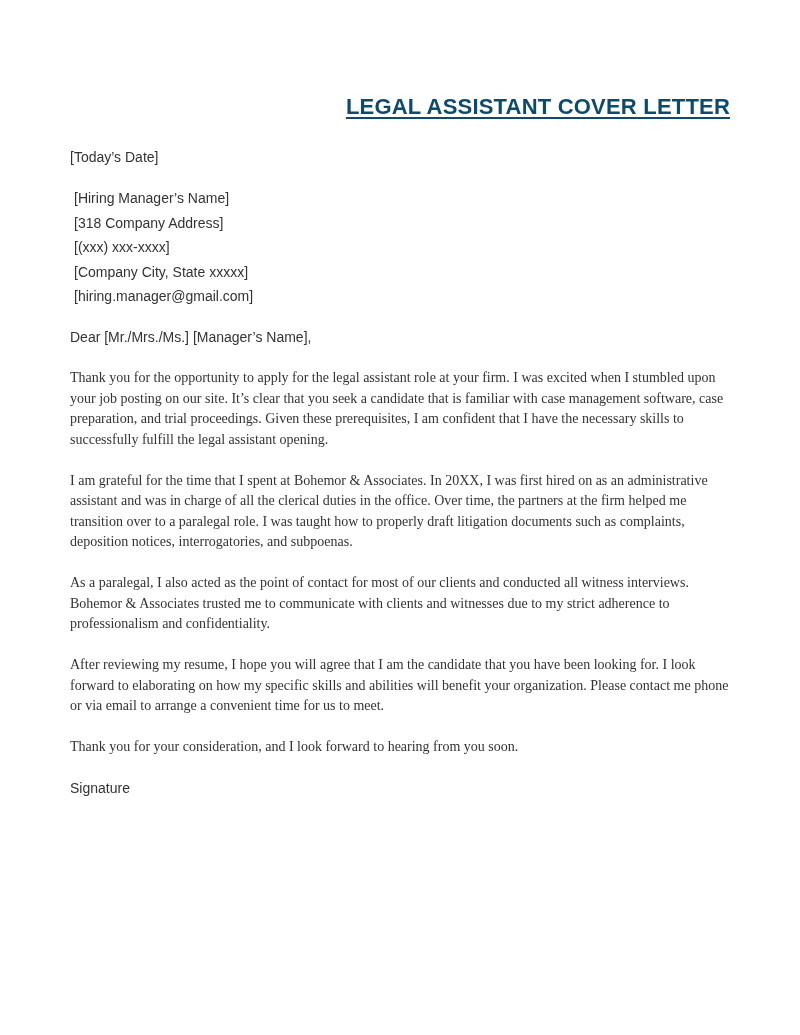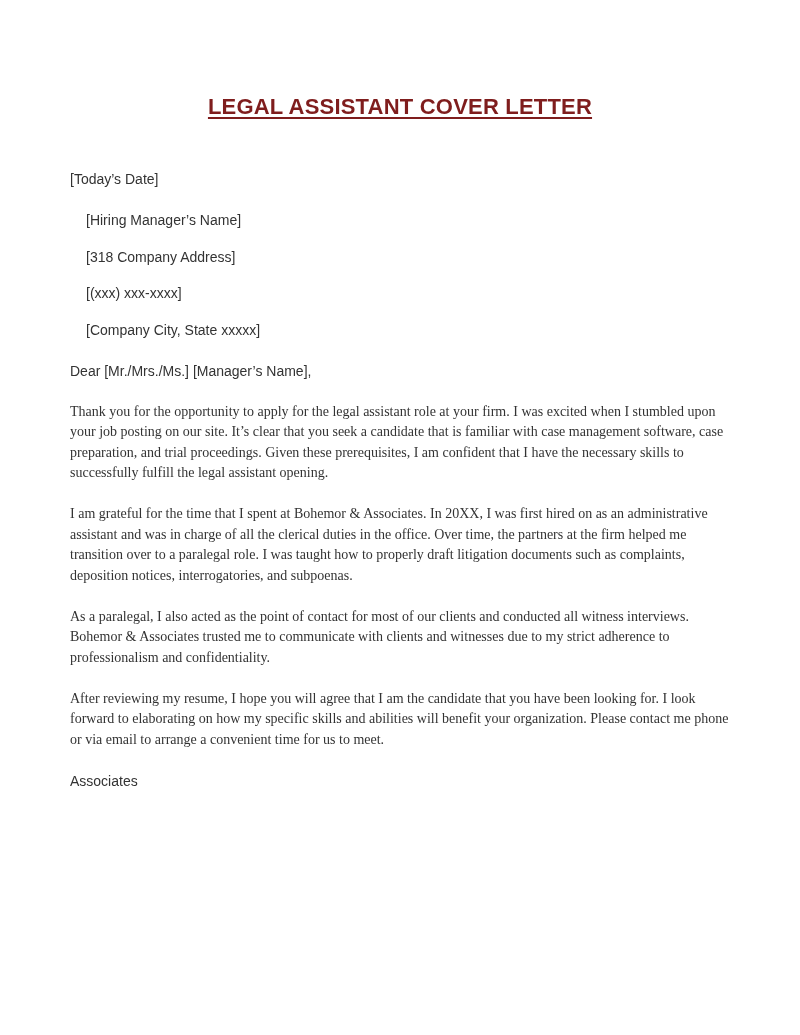--- a/index.html
+++ b/index.html
@@ -18,33 +18,33 @@
     font-family: "Liberation Sans", "DejaVu Sans", sans-serif;
     color: #333333;
     font-size: 14px;
     line-height: 20.5px;
     overflow: hidden;
   }
   .doc-title {
     font-size: 22px;
     line-height: 24px;
     font-weight: 700;
-    color: #7f1d1d;
-    text-align: center;
+    color: #0c4a6e;
+    text-align: right;
     text-decoration: underline;
     text-underline-offset: 3px;
     text-decoration-thickness: 2px;
     letter-spacing: 0.2px;
-    margin: 0 0 50px 0;
+    margin: 0 0 28px 0;
   }
   p {
     margin: 0 0 20.5px 0;
   }
   .recipient-block p {
-    margin: 16px;
+    margin: 4px;
   }
   .recipient-block {
     margin: 0 0 20.5px 0;
   }
   .body-para {
     margin: 0 0 20.5px 0;
     font-family: Liberation Serif, serif;
   }
   .closing {
     margin: 0 0 20.5px 0;
@@ -60,29 +60,31 @@
 
   <h1 class="doc-title">LEGAL ASSISTANT COVER LETTER</h1>
 
   <p>[Today’s Date]</p>
 
   <div class="recipient-block">
     <p>[Hiring Manager’s Name]</p>
     <p>[318 Company Address]</p>
     <p>[(xxx) xxx-xxxx]</p>
     <p>[Company City, State xxxxx]</p>
+    <p>[hiring.manager@gmail.com]</p>
   </div>
 
   <p>Dear [Mr./Mrs./Ms.] [Manager’s Name],</p>
 
   <p class="body-para">Thank you for the opportunity to apply for the legal assistant role at your firm. I was excited when I stumbled upon your job posting on our site. It’s clear that you seek a candidate that is familiar with case management software, case preparation, and trial proceedings. Given these prerequisites, I am confident that I have the necessary skills to successfully fulfill the legal assistant opening.</p>
 
   <p class="body-para">I am grateful for the time that I spent at Bohemor &amp; Associates. In 20XX, I was first hired on as an administrative assistant and was in charge of all the clerical duties in the office. Over time, the partners at the firm helped me transition over to a paralegal role. I was taught how to properly draft litigation documents such as complaints, deposition notices, interrogatories, and subpoenas.</p>
 
   <p class="body-para">As a paralegal, I also acted as the point of contact for most of our clients and conducted all witness interviews. Bohemor &amp; Associates trusted me to communicate with clients and witnesses due to my strict adherence to professionalism and confidentiality.</p>
 
   <p class="body-para">After reviewing my resume, I hope you will agree that I am the candidate that you have been looking for. I look forward to elaborating on how my specific skills and abilities will benefit your organization. Please contact me phone or via email to arrange a convenient time for us to meet.</p>
 
+  <p class="body-para">Thank you for your consideration, and I look forward to hearing from you soon.</p>
 
 
-  <p class="signature">Associates</p>
+  <p class="signature">Signature</p>
 
 </div>
 
 </body></html>

